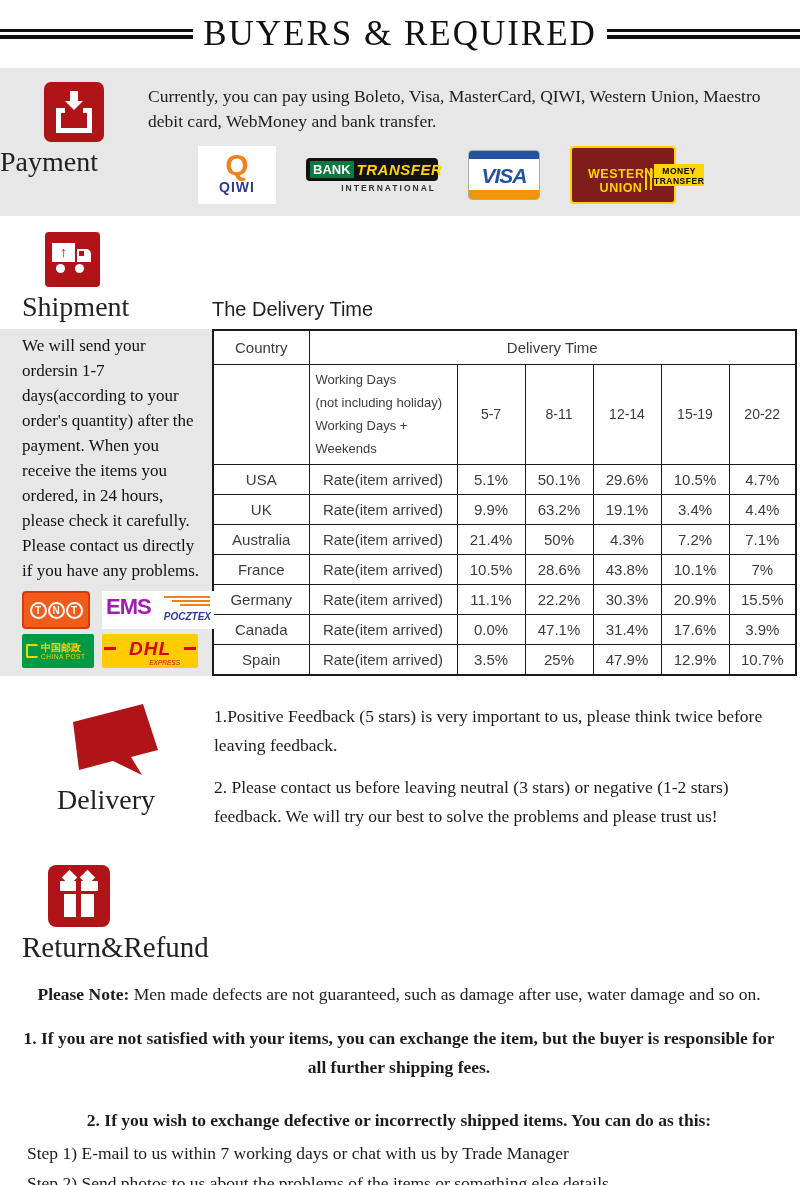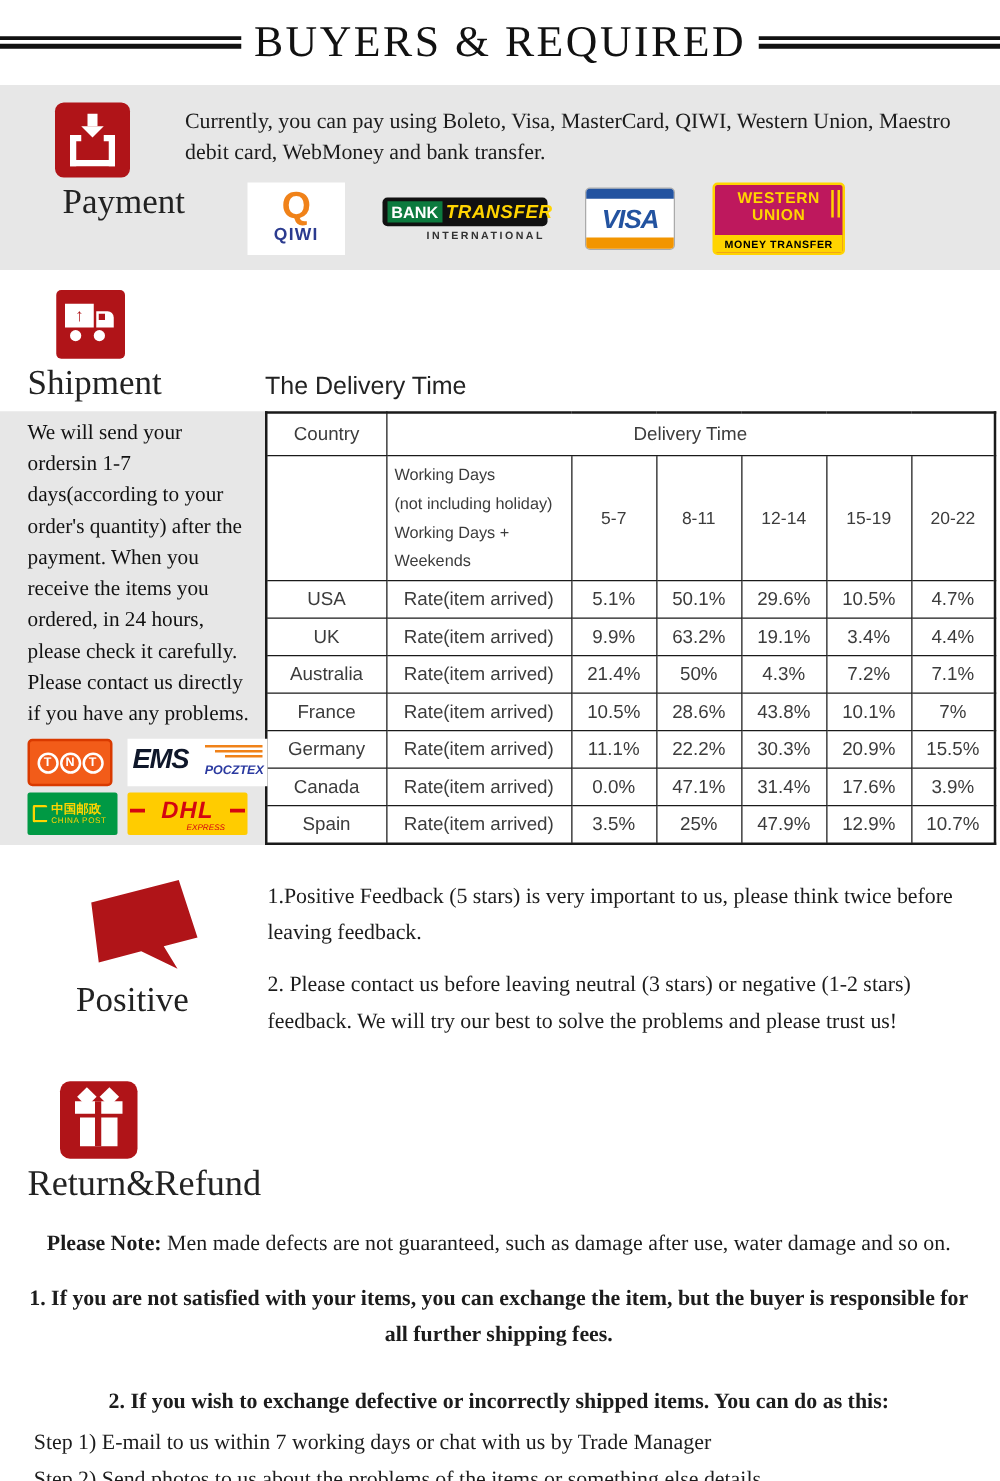--- a/index.html
+++ b/index.html
@@ -16,21 +16,21 @@
   .hline .thick { height:4px; background:#111; }
   .page-title {
     font-size:35px; letter-spacing:2px; margin:0 10px; white-space:nowrap;
     color:#111; font-family:"Liberation Serif", serif;
   }
   
   .sec-label { font-size:28px; color:#222; }
   .red { background:#b01418; }
   
   .payment-section { background:#e7e7e7; height:148px; display:flex; padding-top:10px; margin-bottom:16px; }
-  .pay-left { width:148px; text-align:right; }
+  .pay-left { width:148px; text-align:left; }
   .pay-icon { width:60px; height:60px; border-radius:7px; margin:4px auto 4px; position:relative; }
   .pay-icon .shaft { position:absolute; left:26px; top:9px; width:8px; height:10px; background:#fff; }
   .pay-icon .head { position:absolute; left:21px; top:19px; width:0; height:0; border-left:9px solid transparent; border-right:9px solid transparent; border-top:9px solid #fff; }
   .pay-icon .tray { position:absolute; left:12px; top:28px; width:36px; height:23px; border:5px solid #fff; border-top:none; }
   .pay-icon .tick-l { position:absolute; left:12px; top:26px; width:9px; height:5px; background:#fff; }
   .pay-icon .tick-r { position:absolute; right:12px; top:26px; width:9px; height:5px; background:#fff; }
   .pay-right { flex:1; padding-right:18px; }
   .pay-desc { font-size:17.5px; line-height:25px; padding-top:6px; }
   .pay-logos { display:flex; align-items:center; gap:30px; margin:12px 0 0 50px; }
   .logo-qiwi { width:78px; height:58px; background:#fff; text-align:center; line-height:1; padding-top:4px; }
@@ -38,21 +38,21 @@
   .logo-qiwi .qname { font-family:"Liberation Sans", sans-serif; font-weight:bold; font-size:14px; color:#2b3b8f; letter-spacing:1px; }
   .logo-bank { width:132px; }
   .logo-bank .bank-top { background:#111; border-radius:4px; padding:3px 4px; display:flex; align-items:center; gap:3px; }
   .logo-bank .bank-word { background:#0c7a3e; color:#fff; font-family:"Liberation Sans", sans-serif; font-weight:bold; font-size:13px; padding:1px 3px; }
   .logo-bank .transfer-word { color:#ffd400; font-family:"Liberation Sans", sans-serif; font-weight:bold; font-style:italic; font-size:15px; letter-spacing:.5px; }
   .logo-bank .bank-sub { text-align:right; font-family:"Liberation Sans", sans-serif; font-size:8.5px; font-weight:bold; color:#333; letter-spacing:2px; padding:2px 2px 0 0; }
   .logo-visa { width:72px; height:50px; background:#fff; border:1px solid #aaa; border-radius:4px; position:relative; text-align:center; }
   .logo-visa .vtop { position:absolute; top:0; left:0; right:0; height:8px; background:#2353a0; border-radius:3px 3px 0 0; }
   .logo-visa .vbot { position:absolute; bottom:0; left:0; right:0; height:9px; background:#f29500; border-radius:0 0 3px 3px; }
   .logo-visa .vname { position:absolute; top:13px; left:0; right:0; font-family:Liberation Sans, sans-serif; font-weight:bold; font-style:italic; font-size:21px; color:#2353a0; letter-spacing:-1px; }
-  .logo-wu { width:106px; height:58px; background:#be185d; border:2px solid #ffd400; border-radius:4px; padding:0; display:flex; flex-direction:column; }
+  .logo-wu { width:106px; height:58px; background:#7f1d1d; border:2px solid #ffd400; border-radius:4px; padding:16px; display:flex; }
   .logo-wu .wu-top { flex:1; position:relative; text-align:center; color:#ffd400; font-family:"Liberation Sans", sans-serif; font-weight:bold; font-size:12.5px; line-height:14px; padding-top:3px; letter-spacing:.5px; }
   .logo-wu .wu-bars { position:absolute; right:2px; top:4px; width:7px; height:22px; border-left:2px solid #ffd400; border-right:2px solid #ffd400; }
   .logo-wu .wu-bottom { background:#ffd400; color:#000; font-family:"Liberation Sans", sans-serif; font-weight:bold; font-size:8.5px; text-align:center; padding:2px 0; letter-spacing:.5px; }
   
   .ship-head { display:flex; align-items:flex-end; margin-bottom:6px; }
   .ship-left { width:212px; }
   .ship-icon { width:55px; height:55px; border-radius:4px; margin-left:45px; position:relative; }
   .ship-icon .cargo { position:absolute; left:7px; top:11px; width:23px; height:19px; background:#fff; text-align:center; }
   .ship-icon .cargo span { color:#b01418; font-weight:bold; font-size:14px; line-height:19px; font-family:"Liberation Sans", sans-serif; }
   .ship-icon .cab { position:absolute; left:32px; top:17px; width:14px; height:13px; background:#fff; border-radius:0 5px 0 0; }
@@ -61,21 +61,21 @@
   .ship-icon .wheel2 { position:absolute; left:30px; top:32px; width:9px; height:9px; background:#fff; border-radius:50%; }
   .ship-label { margin:4px 0 0 22px; }
   .table-title { flex:1; font-family:"Liberation Sans", sans-serif; font-size:20px; color:#222; padding-bottom:2px; }
   .ship-body { display:flex; }
   .ship-note-block { width:212px; background:#e7e7e7; padding:4px 4px 8px 22px; }
   .ship-note { font-size:17px; line-height:25px; color:#111; padding-right:6px; }
   .carriers { margin-top:8px; display:grid; grid-template-columns:72px 112px; gap:5px 8px; align-items:center; }
   .logo-tnt { width:68px; height:38px; background:#f25c19; border:2px solid #d93a00; border-radius:4px; display:flex; align-items:center; justify-content:center; gap:1px; }
   .logo-tnt .tcir { width:17px; height:17px; border-radius:50%; border:2px solid #fff; color:#fff; font-family:"Liberation Sans", sans-serif; font-weight:bold; font-size:10px; line-height:13px; text-align:center; }
   .logo-ems { width:112px; height:38px; background:#fff; position:relative; padding:3px 2px 0 4px; }
-  .logo-ems .ems { font-family:"Liberation Sans", sans-serif; font-weight:bold; font-style:italic; font-size:22px; color:#0f172a; letter-spacing:-1px; }
+  .logo-ems .ems { font-family:"Liberation Sans", sans-serif; font-weight:bold; font-size:22px; color:#a21caf; letter-spacing:-1px; }
   .logo-ems .pocztex { position:absolute; right:3px; bottom:7px; font-family:"Liberation Sans", sans-serif; font-weight:bold; font-style:italic; font-size:10px; color:#2b3aa0; }
   .logo-ems .eline { position:absolute; height:2px; background:#f08219; right:4px; }
   .logo-cp { width:72px; height:34px; background:#009944; border-radius:2px; display:flex; align-items:center; padding-left:4px; gap:3px; }
   .logo-cp .cp-em { width:12px; height:14px; border:2px solid #ffd400; border-right:none; border-radius:2px; }
   .logo-cp .cp-txt { color:#ffd400; font-family:"Liberation Sans", sans-serif; line-height:1.1; }
   .logo-cp .cp-cn { font-size:10px; font-weight:bold; }
   .logo-cp .cp-en { font-size:6.5px; letter-spacing:.5px; }
   .logo-dhl { width:96px; height:34px; background:#ffcc00; border-radius:2px; position:relative; text-align:center; padding-top:4px; }
   .logo-dhl .dhl { font-family:"Liberation Sans", sans-serif; font-weight:bold; font-style:italic; font-size:19px; color:#d40511; letter-spacing:1px; }
   .logo-dhl .dash { position:absolute; top:13px; width:12px; height:3px; background:#d40511; }
@@ -312,21 +312,21 @@
     </tr>
   </tbody>
     </table>
 </div>
 
 <div class="feedback-section">
   <div class="fb-left">
     <svg class="fb-icon" width="105" height="80" viewBox="0 0 105 80">
       <polygon points="10,22 80,4 95,50 68,57 79,75 50,61 16,70" fill="#b01418"></polygon>
     </svg>
-    <div class="sec-label fb-label">Positive</div>
+    <div class="sec-label fb-label">Delivery</div>
   </div>
   <div class="fb-right">
     <p>1.Positive Feedback (5 stars) is very important to us, please think twice before leaving feedback.</p>
     <p>2. Please contact us before leaving neutral (3 stars) or negative  (1-2 stars) feedback. We will try our best to solve the problems and please trust us!</p>
   </div>
 </div>
 
 <div class="return-head">
   <div class="gift-icon red">
     <div class="bow-l"></div>

